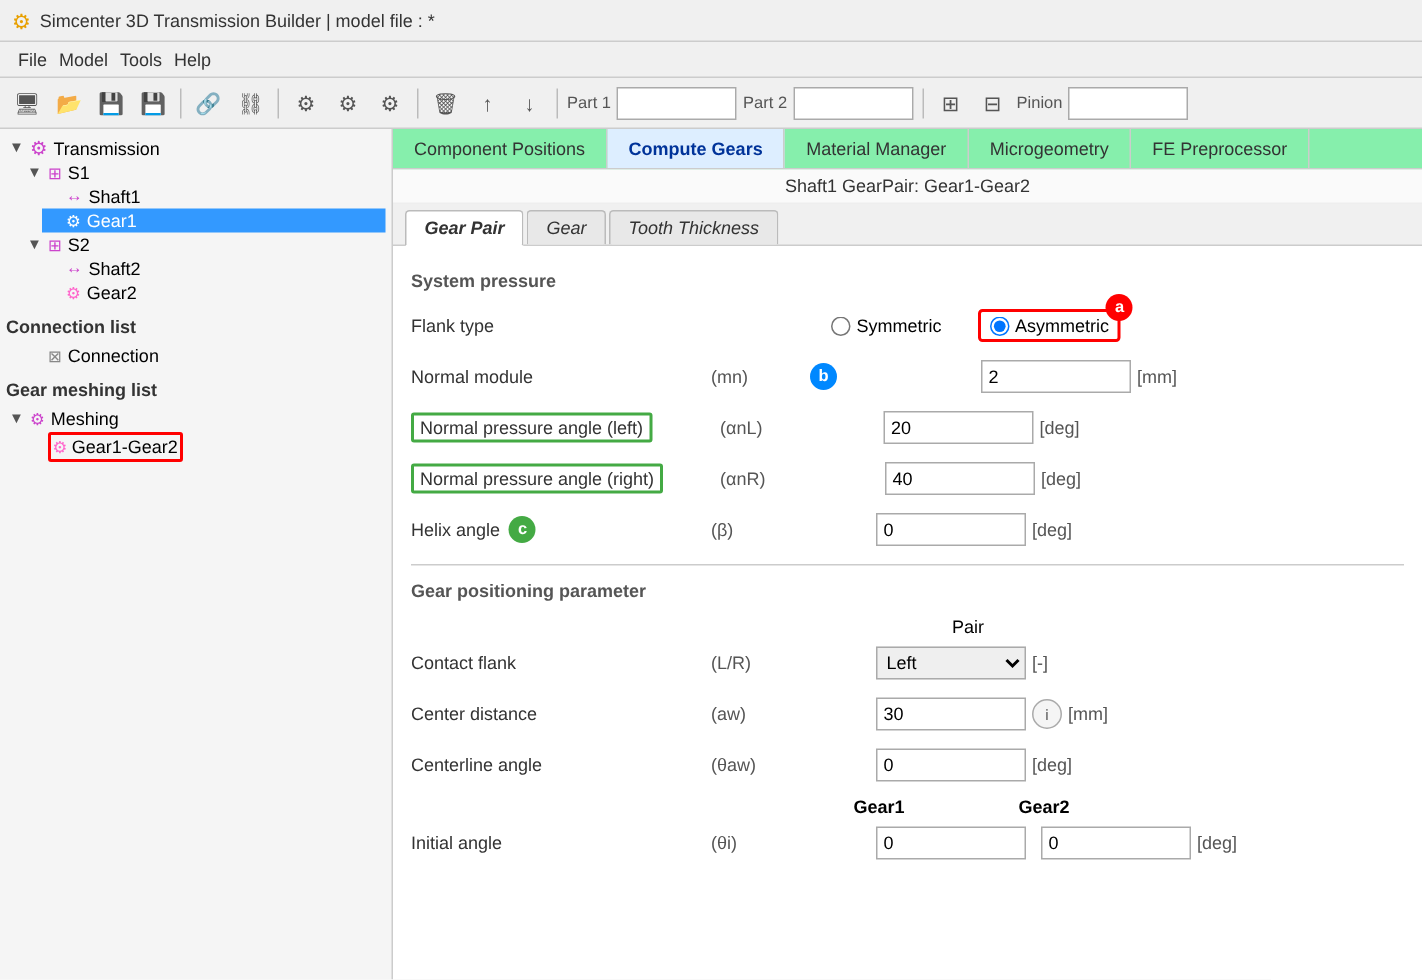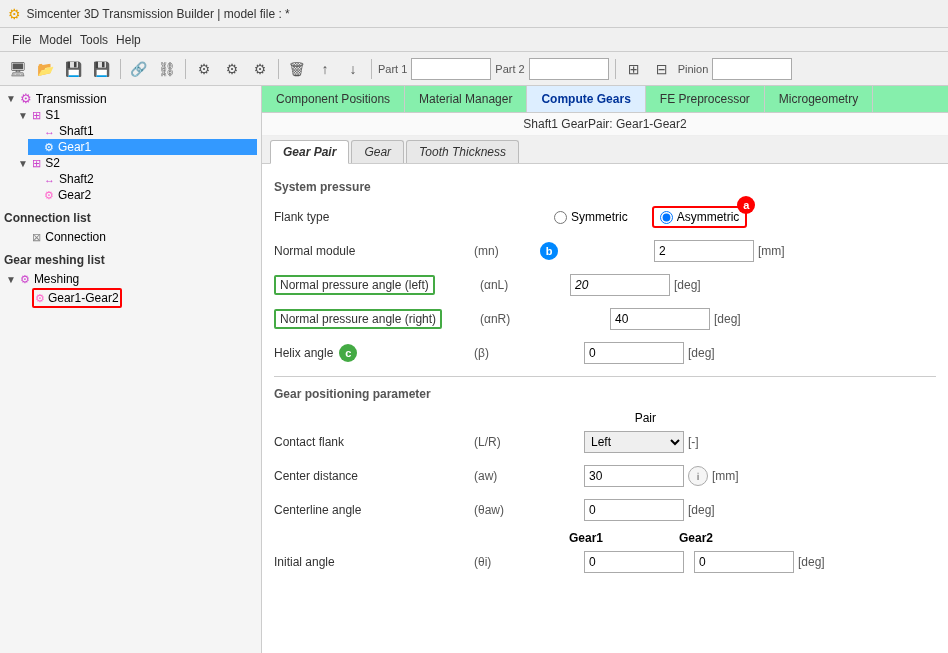--- a/index.html
+++ b/index.html
@@ -196,24 +196,24 @@
         </div>
       </div>
     </div>
 
   </div>
 
   <div class="right-panel">
 
     <div class="top-tabs">
       <div class="top-tab">Component Positions</div>
+      <div class="top-tab blue-active">Compute Gears</div>
       <div class="top-tab">Material Manager</div>
-      <div class="top-tab blue-active">Compute Gears</div>
+      <div class="top-tab">Microgeometry</div>
       <div class="top-tab">FE Preprocessor</div>
-      <div class="top-tab">Microgeometry</div>
     </div>
 
     <div class="breadcrumb">
       <span>Shaft1   GearPair: Gear1-Gear2</span>
     </div>
 
     <div class="content-tabs">
       <div class="content-tab active">Gear Pair</div>
       <div class="content-tab">Gear</div>
       <div class="content-tab">Tooth Thickness</div>
@@ -249,30 +249,30 @@
         </div>
         <input class="form-input" value="2" style="">
         <span class="form-unit">[mm]</span>
       </div>
 
       <div class="form-row">
         <div class="form-label">
           <span class="angle-left-box">Normal pressure angle (left)</span>
         </div>
         <div class="form-symbol" style="margin-left:6px;">(αnL)</div>
-        <input class="form-input" style="margin-left: 30px; font-style: italic;" value="20">
+        <input class="form-input" style="margin-left: 49px;" value="20">
         <span class="form-unit">[deg]</span>
       </div>
 
       <div class="form-row">
         <div class="form-label">
           <span class="angle-right-box">Normal pressure angle (right)</span>
         </div>
         <div class="form-symbol" style="margin-left:6px;">(αnR)</div>
-        <input class="form-input" style="margin-left: 70px;" value="40">
+        <input class="form-input" style="margin-left: 50px;" value="40">
         <span class="form-unit">[deg]</span>
       </div>
 
       <div class="form-row">
         <div class="form-label" style="display:flex;align-items:center;">
           <span>Helix angle</span>
           <span class="badge-c">c</span>
         </div>
         <div class="form-symbol">(β)</div>
         <input class="form-input" style="margin-left: 50px;" value="0">

